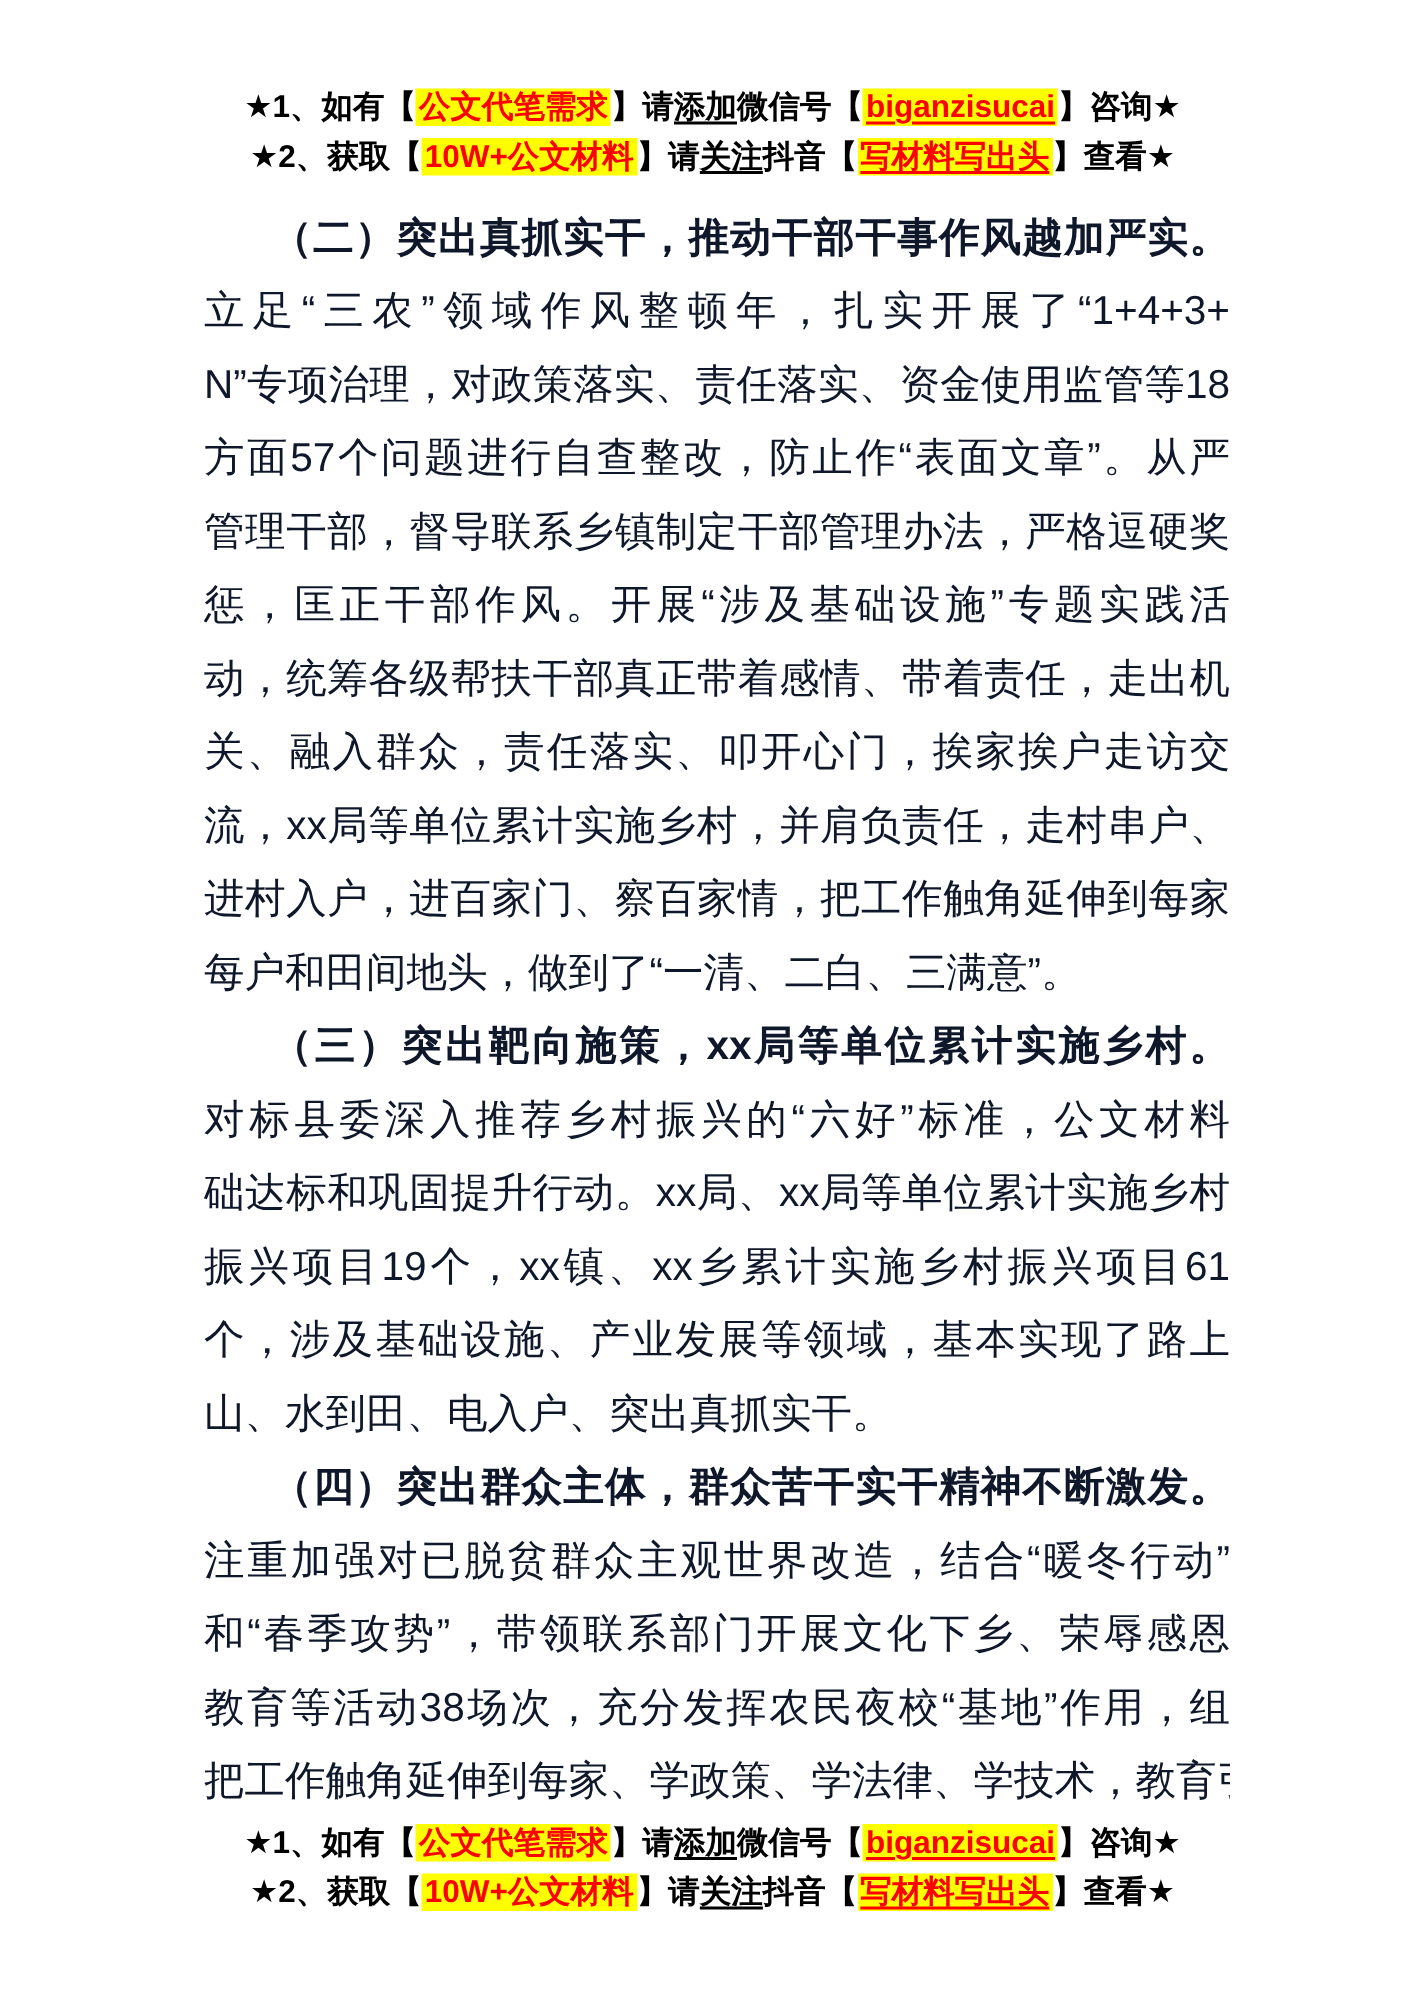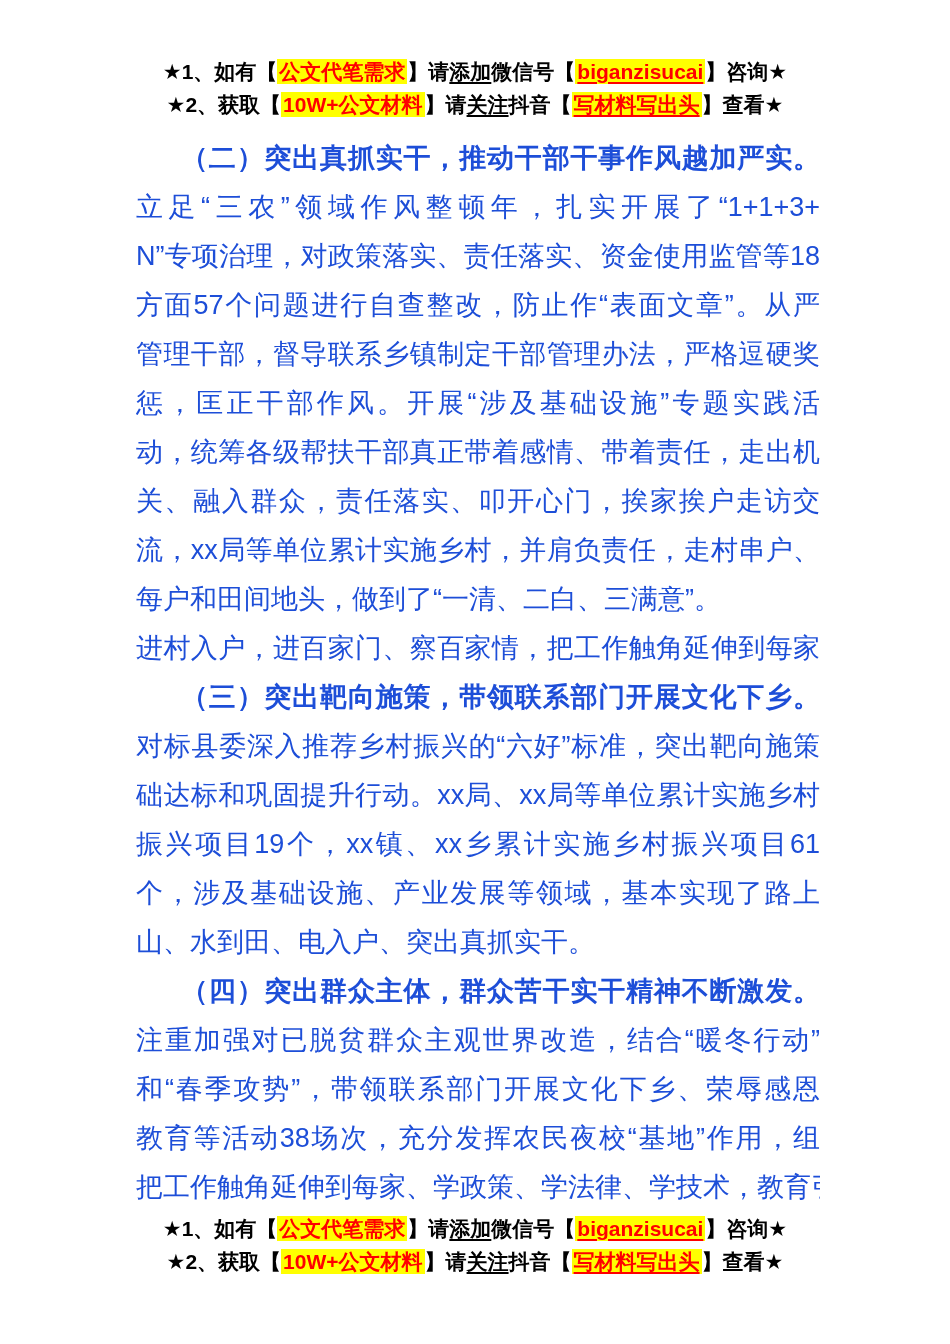--- a/index.html
+++ b/index.html
@@ -35,21 +35,21 @@
     text-underline-offset: 3px;
     text-decoration-thickness: 2px;
   }
   
   .body-text {
     position: absolute;
     left: 136px;
     top: 134px;
     width: 684px;
     font-size: 27px;
-    color: #1d4ed8;
+    color: #0f172a;
   }
   .para { margin: 0; padding: 0; }
   .line {
     line-height: 49px;
     height: 49px;
     text-align: justify;
     text-align-last: justify;
     text-justify: inter-character;
     white-space: nowrap;
     overflow: hidden;
@@ -65,35 +65,35 @@
 
   <div class="promo promo-header">
     <div><span>★1、如有【</span><span class="hl">公文代笔需求</span><span>】请</span><span class="u">添加</span><span>微信号【</span><span class="hl u">biganzisucai</span><span>】咨询★</span></div>
     <div><span>★2、获取【</span><span class="hl">10W+公文材料</span><span>】请</span><span class="u">关注</span><span>抖音【</span><span class="hl u">写材料写出头</span><span>】查看★</span></div>
   </div>
 
   <div class="body-text">
 
     <div class="para">
       <div class="line first lead">（二）突出真抓实干，推动干部干事作风越加严实。</div>
-      <div class="line">立足“三农”领域作风整顿年，扎实开展了“1+1+3+</div>
+      <div class="line">立足“三农”领域作风整顿年，扎实开展了“1+4+3+</div>
       <div class="line">N”专项治理，对政策落实、责任落实、资金使用监管等18</div>
       <div class="line">方面57个问题进行自查整改，防止作“表面文章”。从严</div>
       <div class="line">管理干部，督导联系乡镇制定干部管理办法，严格逗硬奖</div>
       <div class="line">惩，匡正干部作风。开展“涉及基础设施”专题实践活</div>
       <div class="line">动，统筹各级帮扶干部真正带着感情、带着责任，走出机</div>
       <div class="line">关、融入群众，责任落实、叩开心门，挨家挨户走访交</div>
       <div class="line">流，xx局等单位累计实施乡村，并肩负责任，走村串户、</div>
+      <div class="line">进村入户，进百家门、察百家情，把工作触角延伸到每家</div>
       <div class="line plast">每户和田间地头，做到了“一清、二白、三满意”。</div>
-      <div class="line">进村入户，进百家门、察百家情，把工作触角延伸到每家</div>
     </div>
 
     <div class="para">
-      <div class="line first lead">（三）突出靶向施策，带领联系部门开展文化下乡。</div>
-      <div class="line">对标县委深入推荐乡村振兴的“六好”标准，突出靶向施策</div>
+      <div class="line first lead">（三）突出靶向施策，xx局等单位累计实施乡村。</div>
+      <div class="line">对标县委深入推荐乡村振兴的“六好”标准，公文材料</div>
       <div class="line">础达标和巩固提升行动。xx局、xx局等单位累计实施乡村</div>
       <div class="line">振兴项目19个，xx镇、xx乡累计实施乡村振兴项目61</div>
       <div class="line">个，涉及基础设施、产业发展等领域，基本实现了路上</div>
       <div class="line plast">山、水到田、电入户、突出真抓实干。</div>
     </div>
 
     <div class="para">
       <div class="line first lead">（四）突出群众主体，群众苦干实干精神不断激发。</div>
       <div class="line">注重加强对已脱贫群众主观世界改造，结合“暖冬行动”</div>
       <div class="line">和“春季攻势”，带领联系部门开展文化下乡、荣辱感恩</div>

